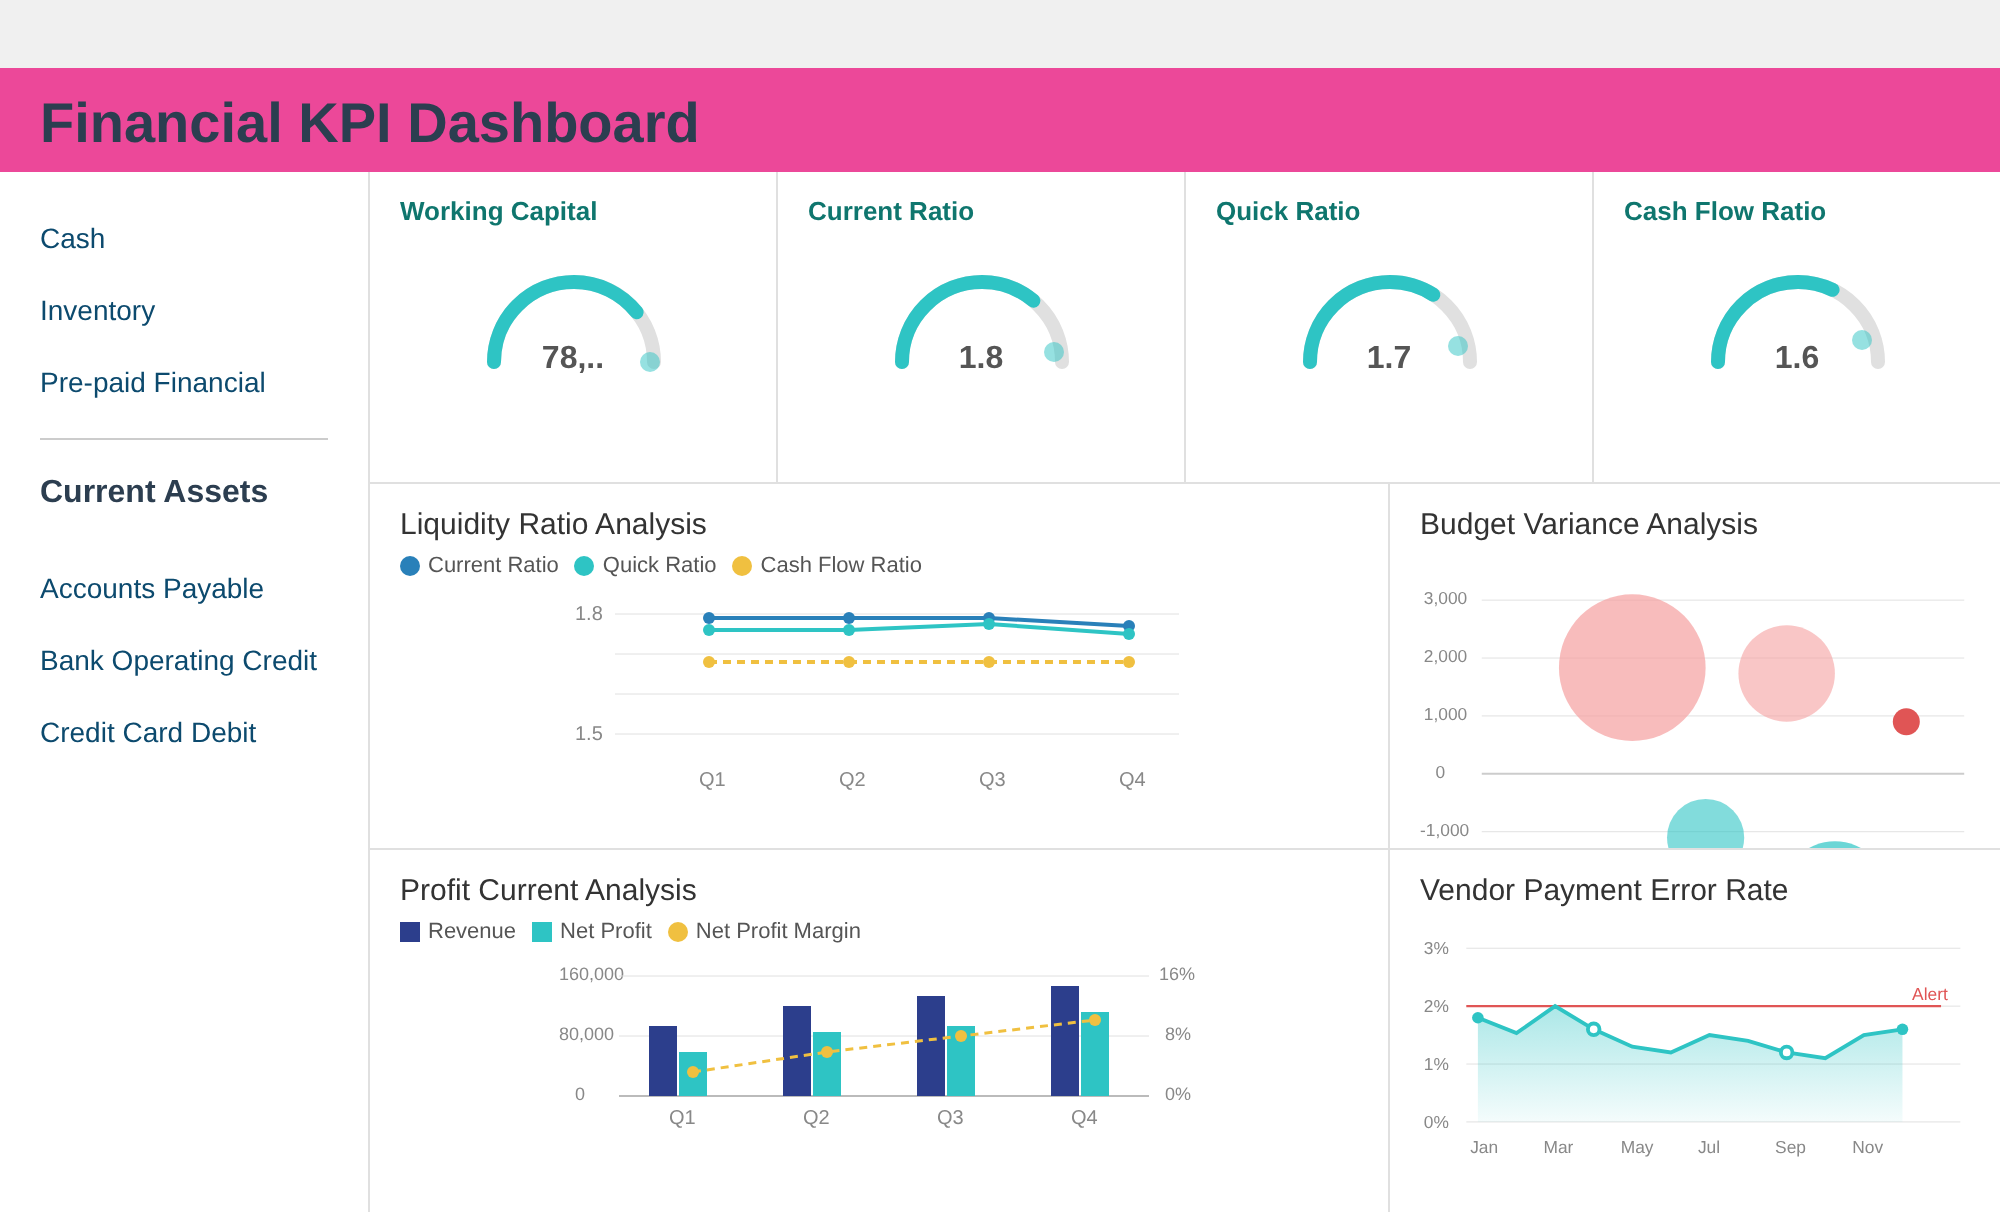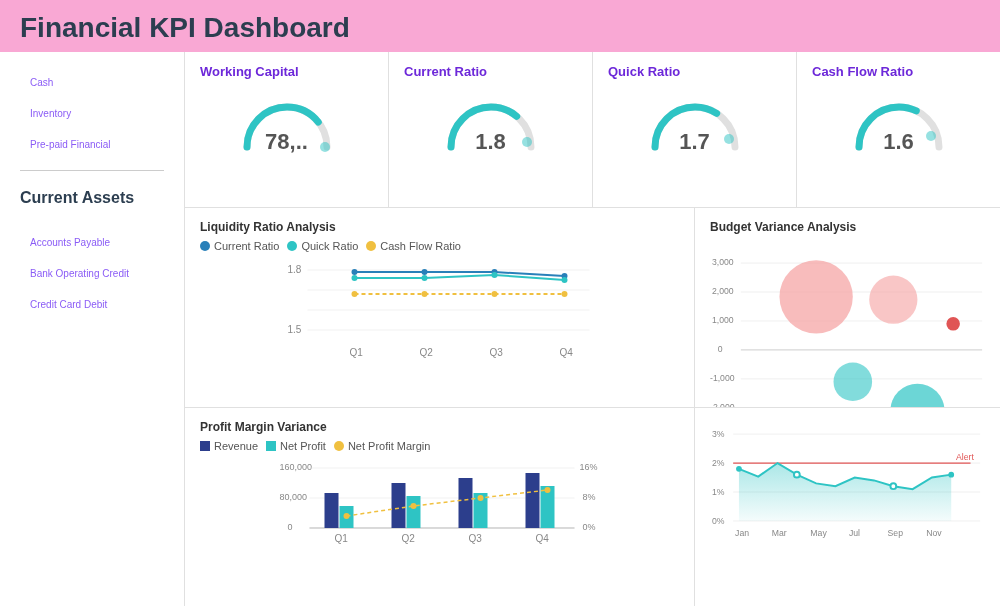--- a/index.html
+++ b/index.html
@@ -1,51 +1,51 @@
 <!DOCTYPE html>
 <html><head>
   <meta charset="utf-8">
   <style>
     * { box-sizing: border-box; margin: 0; padding: 0; }
     body { font-family: Arial, sans-serif; background: #f0f0f0; width: 1000px; height: 606px; overflow: hidden; }
 
     .dashboard { width: 1000px; height: 606px; background: #f0f0f0; display: flex; flex-direction: column; }
 
-    .header { background: #f9a8d4; padding: 12px 20px 8px 20px; }
+    .header { background: #ec4899; padding: 12px 20px 8px 20px; margin-top: 34px; }
     .header h1 { font-size: 28px; font-weight: bold; color: #2c3e50; }
 
     .main-content { display: flex; flex: 1; overflow: hidden; }
 
     
     .left-sidebar { width: 185px; background: #fff; border-right: 1px solid #e0e0e0; padding: 15px 20px; flex-shrink: 0; }
-    .sidebar-item { padding: 10px 0; color: #8b5cf6; font-size: 10px; border-bottom: none; margin-left: 10px; }
+    .sidebar-item { padding: 10px 0; color: #0c4a6e; font-size: 14px; border-bottom: none; }
     .sidebar-divider { border-top: 1px solid #ccc; margin: 10px 0; }
     .sidebar-section-title { font-size: 16px; font-weight: bold; color: #2c3e50; padding: 8px 0; }
 
     
     .center-right { flex: 1; display: flex; flex-direction: column; overflow: hidden; }
 
     
     .kpi-row { display: flex; background: #fff; border-bottom: 1px solid #e0e0e0; }
     .kpi-card { flex: 1; border-right: 1px solid #e0e0e0; padding: 12px 15px; display: flex; flex-direction: column; align-items: center; min-height: 155px; }
     .kpi-card:last-child { border-right: none; }
-    .kpi-title { font-size: 13px; font-weight: bold; color: #6d28d9; text-align: center; margin-bottom: 8px; align-self: flex-start; }
+    .kpi-title { font-size: 13px; font-weight: bold; color: #0f766e; text-align: center; margin-bottom: 8px; align-self: flex-start; }
 
     
     .gauge-container { position: relative; width: 100px; height: 65px; margin-top: 5px; }
-    .gauge-value { position: absolute; bottom: 2px; left: 50%; transform: translateX(-50%); font-size: 22px; font-weight: bold; color: #555; white-space: nowrap; }
+    .gauge-value { position: absolute; bottom: 2px; left: 50%; transform: translateX(-50%); font-size: 16px; font-weight: bold; color: #555; white-space: nowrap; }
 
     
     .middle-row { display: flex; flex: 1; overflow: hidden; }
 
     
     .charts-col { flex: 1; display: flex; flex-direction: column; border-right: 1px solid #e0e0e0; overflow: hidden; }
     .chart-panel { background: #fff; border-bottom: 1px solid #e0e0e0; padding: 12px 15px; flex: 1; overflow: hidden; }
     .chart-panel:last-child { border-bottom: none; }
-    .chart-title { font-size: 12px; font-weight: bold; color: #333; margin-bottom: 6px; }
+    .chart-title { font-size: 15px; font-weight: normal; color: #333; margin-bottom: 6px; }
 
     
     .right-col { width: 305px; display: flex; flex-direction: column; overflow: hidden; align-items: center; }
     .right-panel { background: #fff; flex: 1; padding: 12px 15px; overflow: hidden; border-bottom: 1px solid #e0e0e0; }
     .right-panel:last-child { border-bottom: none; }
 
     
     .legend { display: flex; flex-wrap: wrap; gap: 8px; margin-bottom: 6px; }
     .legend-item { display: flex; align-items: center; gap: 4px; font-size: 11px; color: #555; }
     .legend-dot { width: 10px; height: 10px; border-radius: 50%; }
@@ -178,21 +178,21 @@
 
               <polyline points="75,36 145,36 215,36 285,36" fill="none" stroke="#f0c040" stroke-width="2" stroke-dasharray="4,3"></polyline>
               <circle cx="75" cy="36" r="3" fill="#f0c040"></circle>
               <circle cx="145" cy="36" r="3" fill="#f0c040"></circle>
               <circle cx="215" cy="36" r="3" fill="#f0c040"></circle>
               <circle cx="285" cy="36" r="3" fill="#f0c040"></circle>
             </svg>
           </div>
 
           <div class="chart-panel">
-            <div class="chart-title">Profit Margin Variance</div>
+            <div class="chart-title">Profit Current Analysis</div>
             <div class="legend">
               <div class="legend-item">
                 <div class="legend-square" style="background:#2c3e8c;"></div>
                 <span>Revenue</span>
               </div>
               <div class="legend-item">
                 <div class="legend-square" style="background:#2ec4c4;"></div>
                 <span>Net Profit</span>
               </div>
               <div class="legend-item">
@@ -270,20 +270,21 @@
 
               <circle cx="252" cy="83" r="7" fill="#e05555" opacity="1"></circle>
 
               <circle cx="148" cy="143" r="20" fill="#2ec4c4" opacity="0.6"></circle>
 
               <circle cx="215" cy="173" r="28" fill="#2ec4c4" opacity="0.7"></circle>
             </svg>
           </div>
 
           <div class="right-panel">
+            <div class="chart-title">Vendor Payment Error Rate</div>
             <svg width="100%" height="145" viewBox="0 0 285 145">
 
               <text x="2" y="15" font-size="9" fill="#888">3%</text>
               <text x="2" y="45" font-size="9" fill="#888">2%</text>
               <text x="2" y="75" font-size="9" fill="#888">1%</text>
               <text x="2" y="105" font-size="9" fill="#888">0%</text>
 
               <line x1="24" y1="12" x2="280" y2="12" stroke="#e0e0e0" stroke-width="0.5"></line>
               <line x1="24" y1="42" x2="280" y2="42" stroke="#e0e0e0" stroke-width="0.5"></line>
               <line x1="24" y1="72" x2="280" y2="72" stroke="#e0e0e0" stroke-width="0.5"></line>

